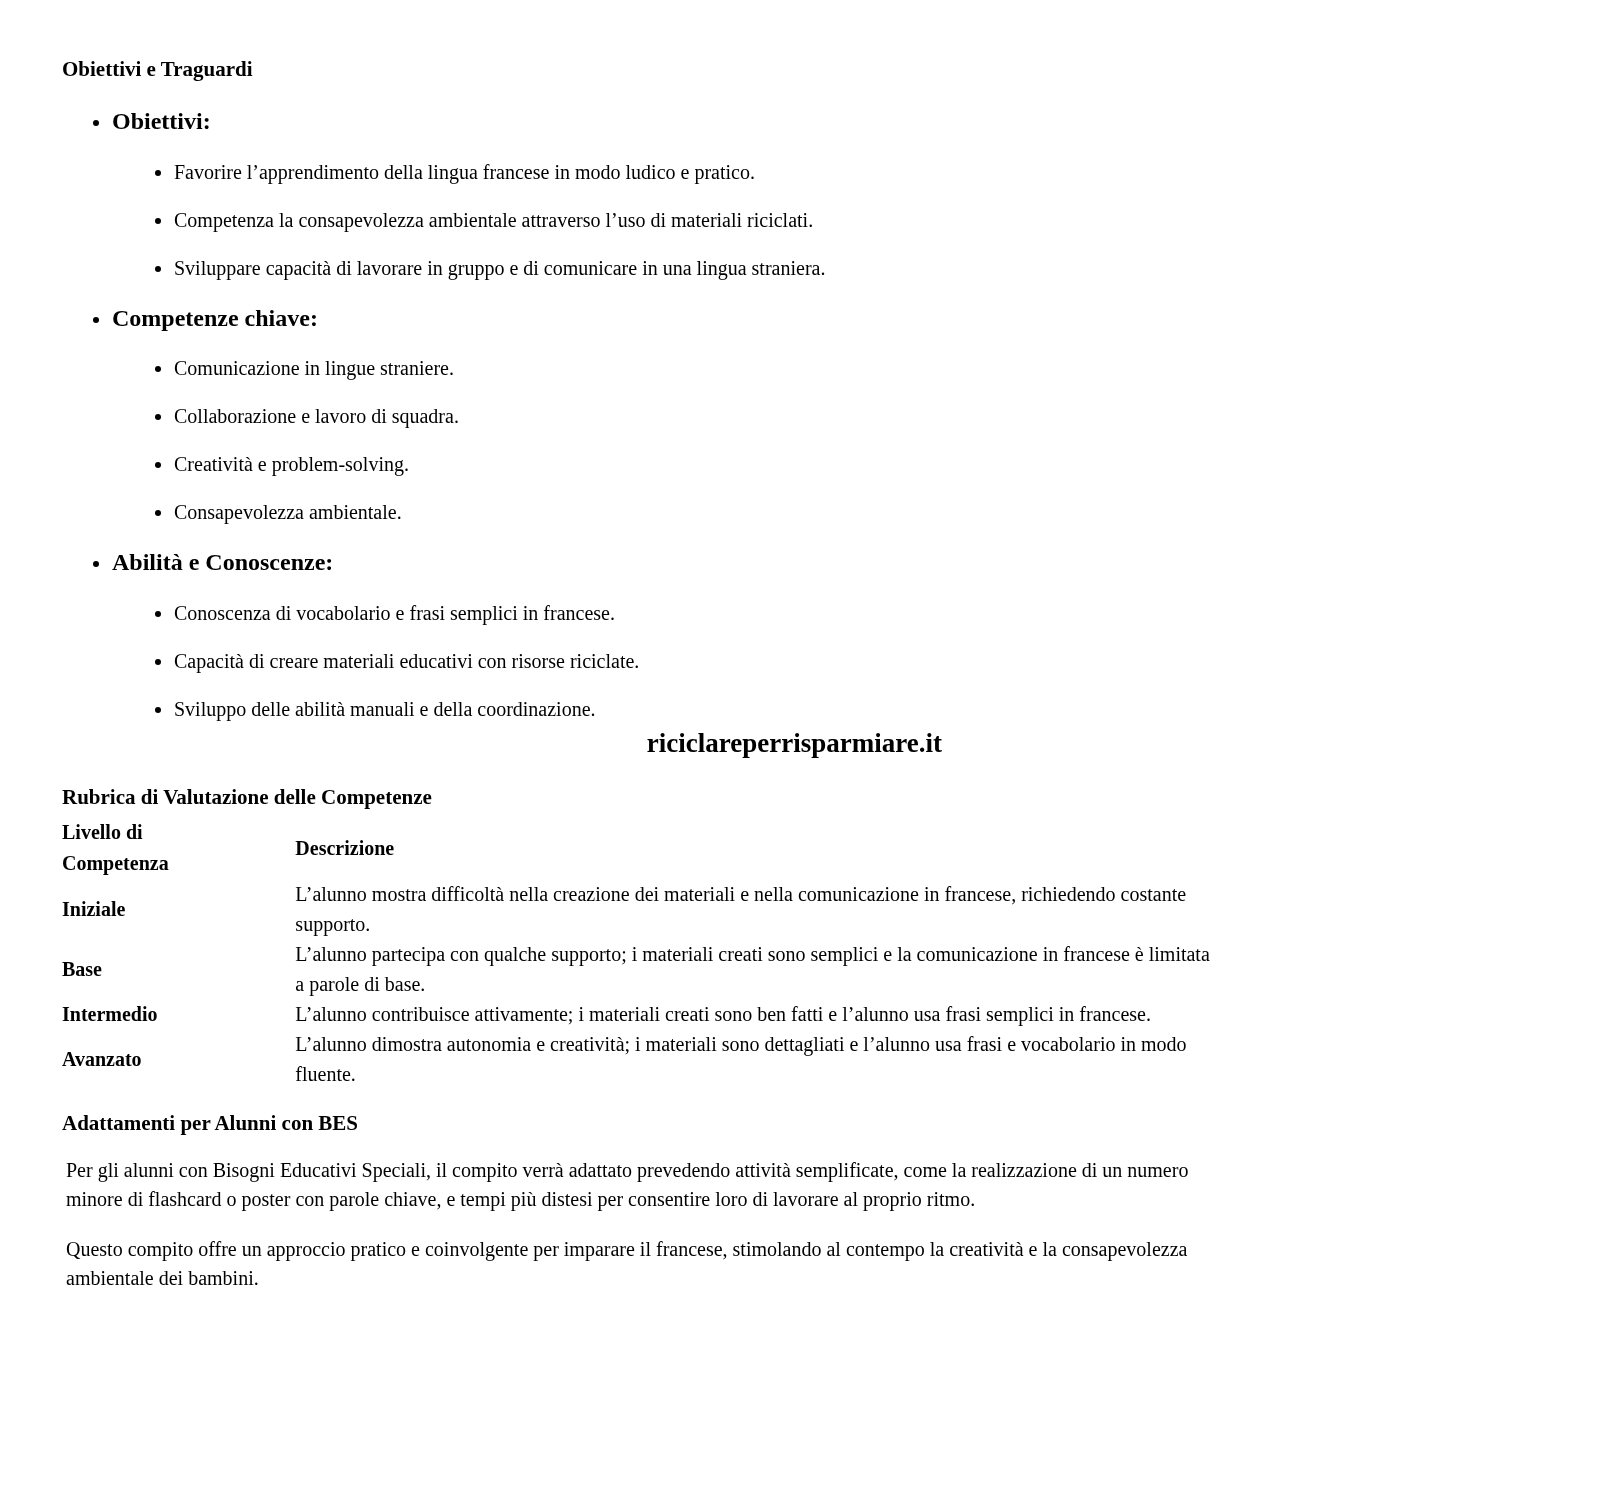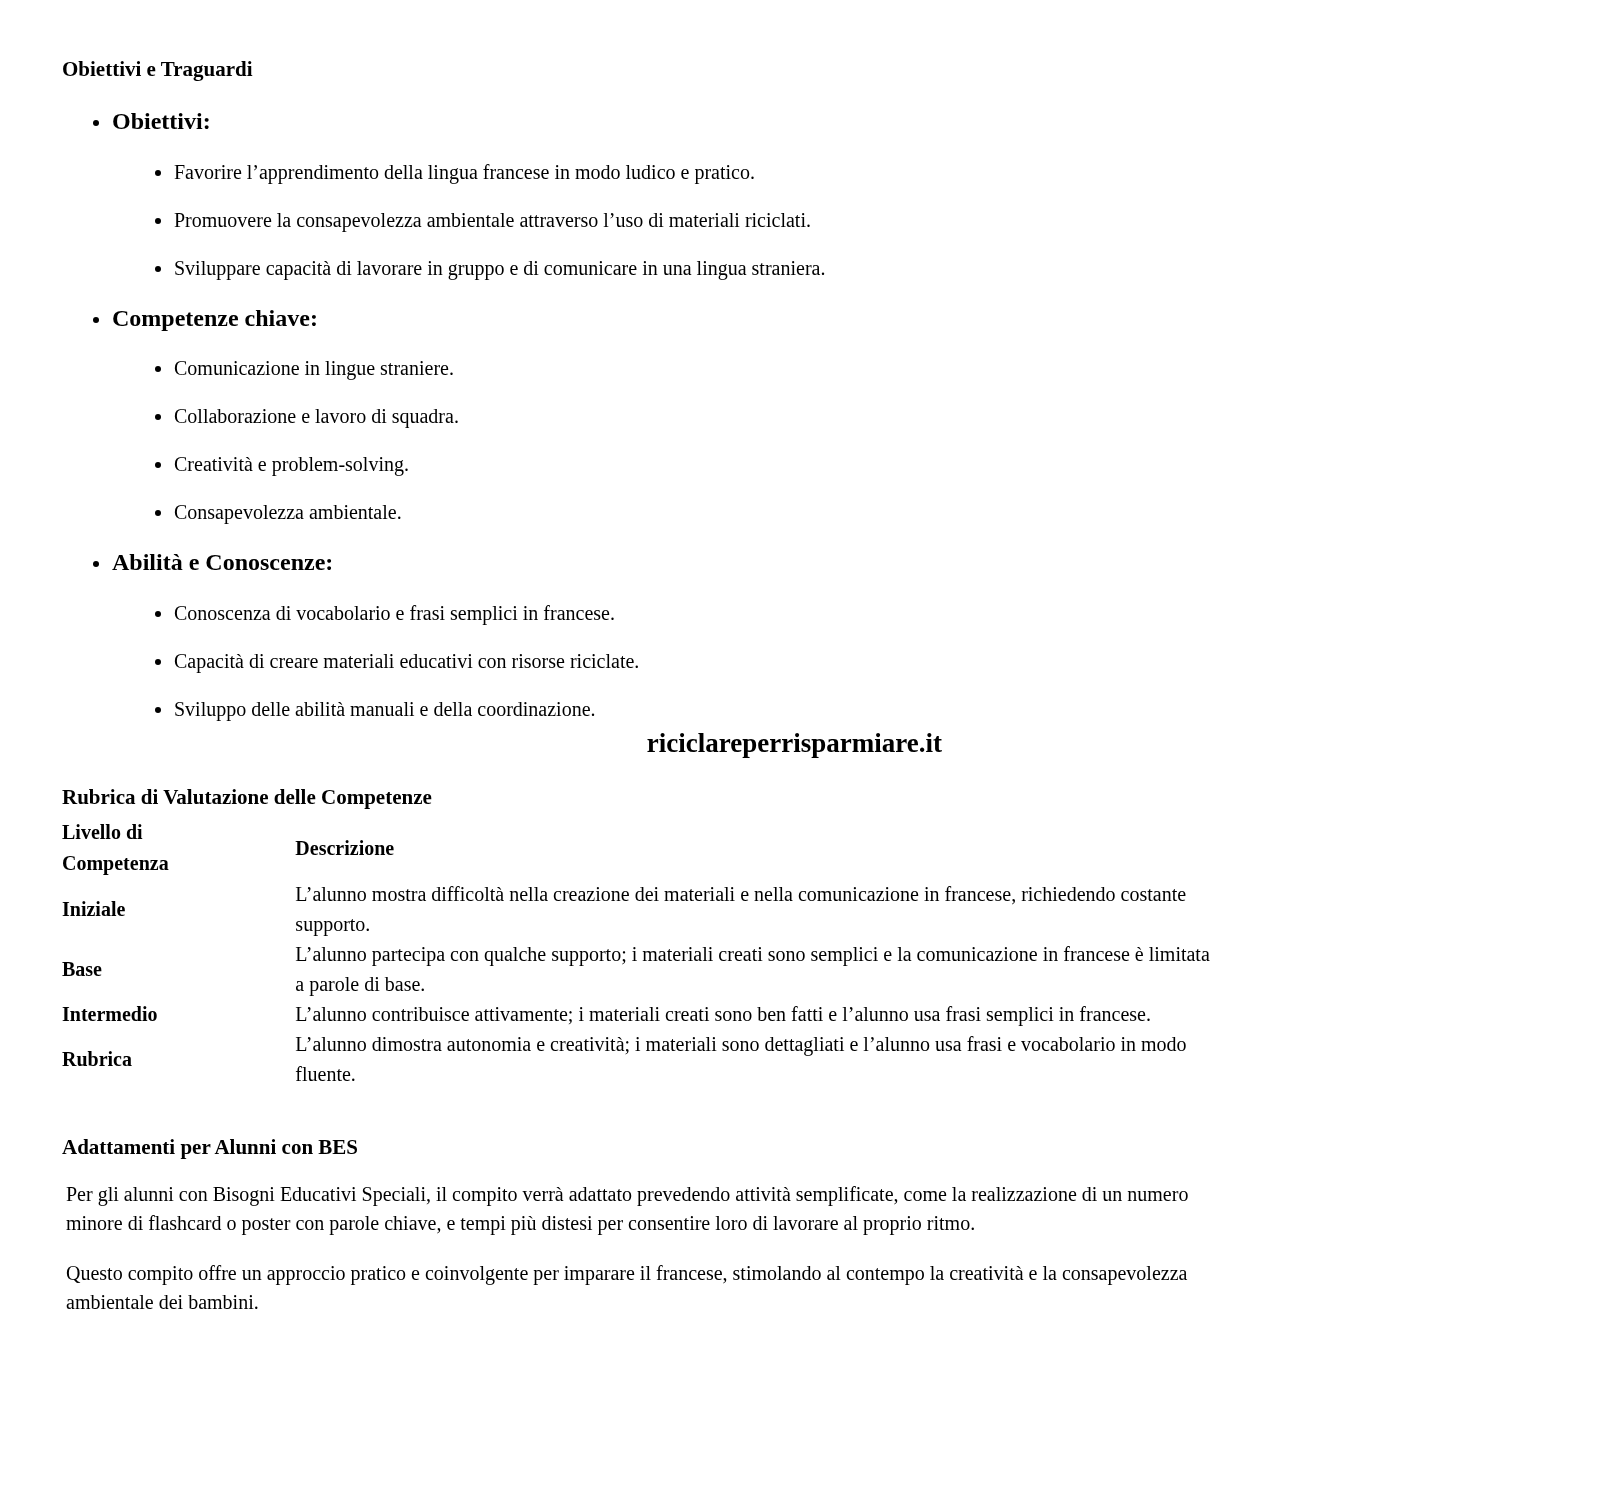--- a/index.html
+++ b/index.html
@@ -102,41 +102,41 @@
     vertical-align: middle;
     padding: 9px 10px 9px 0;
   }
   td.desc-cell {
     vertical-align: middle;
     line-height: 1.5;
     padding: 9px 0;
   }
   
   .bes-heading {
-    margin-top: 46px;
+    margin-top: 22px;
   }
   .bes-paragraph {
     margin: 21px 0 0 4px;
     max-width: 1345px;
     line-height: 1.45;
   }
 </style>
 </head>
 <body>
 
 <div class="page">
 
   <p class="doc-heading">Obiettivi e Traguardi</p>
 
   <ul class="lvl1">
     <li>
       <span class="group-label">Obiettivi:</span>
       <ul class="lvl2">
         <li>Favorire l’apprendimento della lingua francese in modo ludico e pratico.</li>
-        <li>Promuovere la consapevolezza ambientale attraverso l’uso di materiali riciclati.</li>
+        <li>Competenza la consapevolezza ambientale attraverso l’uso di materiali riciclati.</li>
         <li>Sviluppare capacità di lavorare in gruppo e di comunicare in una lingua straniera.</li>
       </ul>
     </li>
     <li>
       <span class="group-label">Competenze chiave:</span>
       <ul class="lvl2">
         <li>Comunicazione in lingue straniere.</li>
         <li>Collaborazione e lavoro di squadra.</li>
         <li>Creatività e problem-solving.</li>
         <li>Consapevolezza ambientale.</li>
@@ -176,21 +176,21 @@
       </tr>
       <tr>
         <td class="level-cell">Base</td>
         <td class="desc-cell">L’alunno partecipa con qualche supporto; i materiali creati sono semplici e la comunicazione in francese è limitata a parole di base.</td>
       </tr>
       <tr>
         <td class="level-cell">Intermedio</td>
         <td class="desc-cell">L’alunno contribuisce attivamente; i materiali creati sono ben fatti e l’alunno usa frasi semplici in francese.</td>
       </tr>
       <tr>
-        <td class="level-cell">Rubrica</td>
+        <td class="level-cell">Avanzato</td>
         <td class="desc-cell">L’alunno dimostra autonomia e creatività; i materiali sono dettagliati e l’alunno usa frasi e vocabolario in modo fluente.</td>
       </tr>
     </tbody>
   </table>
 
   <p class="doc-heading bes-heading">Adattamenti per Alunni con BES</p>
   <p class="bes-paragraph">Per gli alunni con Bisogni Educativi Speciali, il compito verrà adattato prevedendo attività semplificate, come la realizzazione di un numero minore di flashcard o poster con parole chiave, e tempi più distesi per consentire loro di lavorare al proprio ritmo.</p>
   <p class="bes-paragraph">Questo compito offre un approccio pratico e coinvolgente per imparare il francese, stimolando al contempo la creatività e la consapevolezza ambientale dei bambini.</p>
 
 </div>

